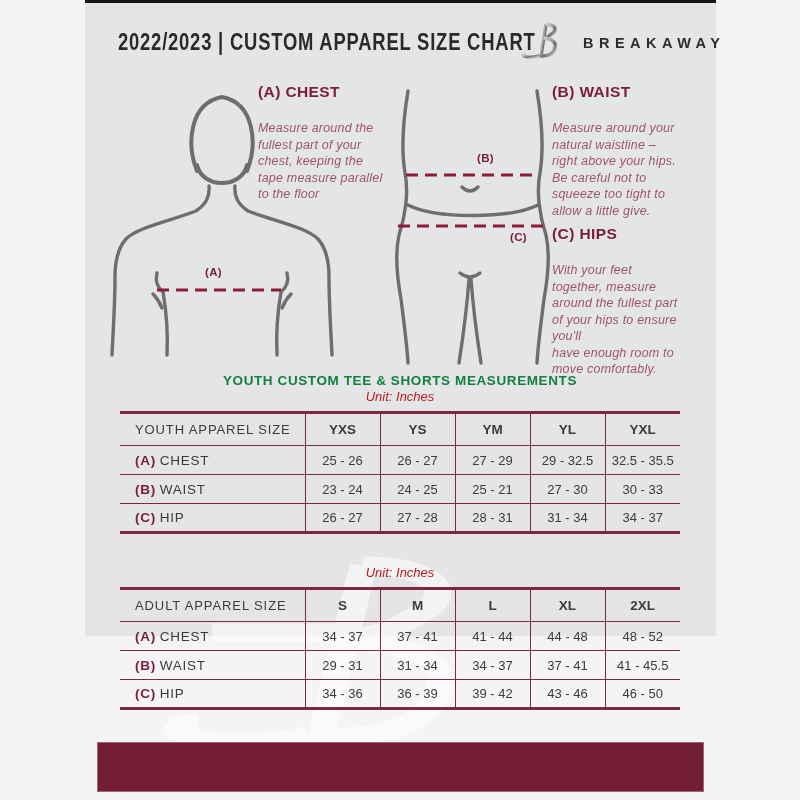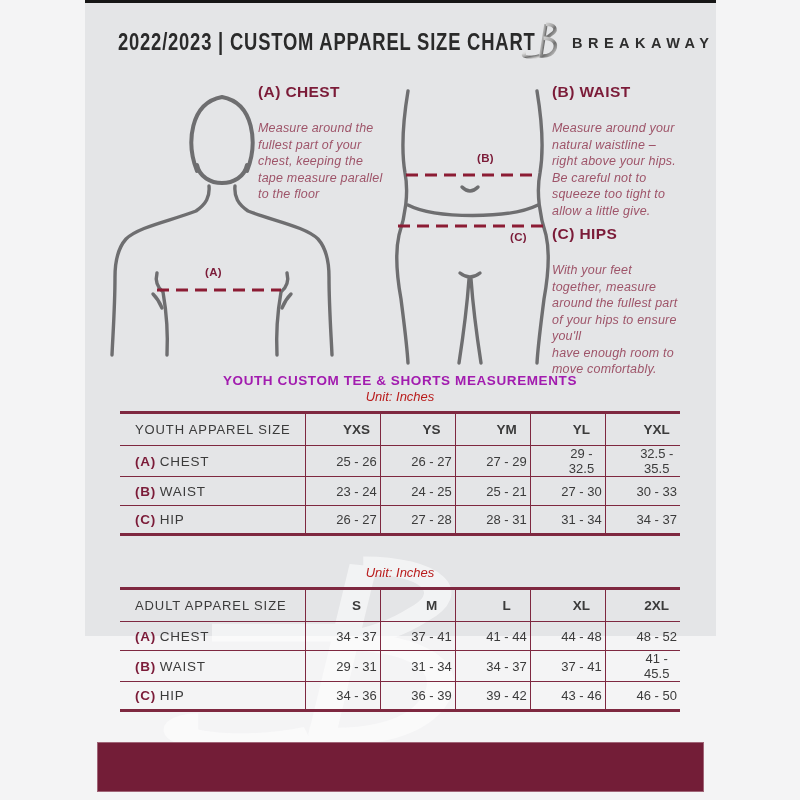--- a/index.html
+++ b/index.html
@@ -3,44 +3,44 @@
 <meta charset="utf-8">
 <style>
   * { margin:0; padding:0; box-sizing:border-box; }
   body { font-family:"Liberation Sans", sans-serif; }
   .canvas { position:relative; width:800px; height:800px; background:#f4f4f5; overflow:hidden; }
   .page { position:absolute; left:85px; top:0; width:631px; height:636px; background:#e4e5e7; border-top:3px solid #161616; }
 
   
   .masthead-title { position:absolute; left:33px; top:26px; font-size:23px; font-weight:800;
     color:#2a2a2a; letter-spacing:1px; transform:scaleX(.8); transform-origin:left top; white-space:nowrap; }
-  .brand { position:absolute; left:436px; top:15px; display:flex; align-items:center; gap:11px;justify-content:center; }
+  .brand { position:absolute; left:436px; top:15px; display:flex; align-items:center; gap:22px;justify-content:center; }
   .brand-name { font-size:14.5px; font-weight:700; letter-spacing:5.5px; color:#2e2e2e; padding-top:6px; }
 
   
   .fig { position:absolute; overflow:visible; }
   .fig path { fill:none; stroke:#6e6e70; stroke-width:3.4; stroke-linecap:round; }
   .fig path.head { stroke-width:4; }
   .fig path.dash { stroke:#8c1c34; stroke-width:3.2; stroke-dasharray:12 7; stroke-linecap:butt; }
   .marker { position:absolute; font-size:11.5px; font-weight:800; color:#7b1b38; letter-spacing:.3px; }
 
   
   .g-block { position:absolute; width:160px; }
   .g-head { font-size:15.5px; font-weight:800; color:#7b1b38; letter-spacing:.4px; }
   .g-body { margin-top:19px; font-size:12.5px; line-height:16.5px; font-style:italic;
     color:#9e5469; white-space:pre-line; letter-spacing:.2px; }
 
   
   .tbl-title { position:absolute; left:35px; width:560px; text-align:center; font-size:13.5px;
-    font-weight:700; letter-spacing:.6px; color:#a21caf; }
+    font-weight:700; letter-spacing:.6px; color:#15803d; }
   .tbl-unit { position:absolute; left:35px; width:560px; text-align:center; font-size:13px;
     font-style:italic; color:#b91c1c; }
   .size-table { position:absolute; left:35px; width:560px; border-collapse:collapse; table-layout:fixed;
     border-top:3px solid #7e2840; border-bottom:3px solid #7e2840; color:#3b3b3b; }
-  .size-table th, .size-table td { border:1.4px solid #7e2840; text-align:center; font-size:13px;padding-left:28px; }
+  .size-table th, .size-table td { border:1.4px solid #7e2840; text-align:center; font-size:13px; }
   .size-table th:first-child, .size-table td:first-child { border-left:0; text-align:left; padding-left:15px; }
   .size-table th:last-child, .size-table td:last-child { border-right:0;text-align:center; }
   .size-table thead th { height:33px; font-size:13.5px; font-weight:700; }
   .size-table thead th.size-label { font-weight:400; font-size:13px; letter-spacing:.9px; }
   .size-table tbody td { height:29px; }
   .size-table td.row-label { font-size:13.5px; letter-spacing:.7px; }
   .size-table .pfx { color:#7b1b38; font-weight:800; margin-right:4px; }
 
   
   .watermark { position:absolute; left:72px; top:540px; z-index:1; opacity:.55; }

